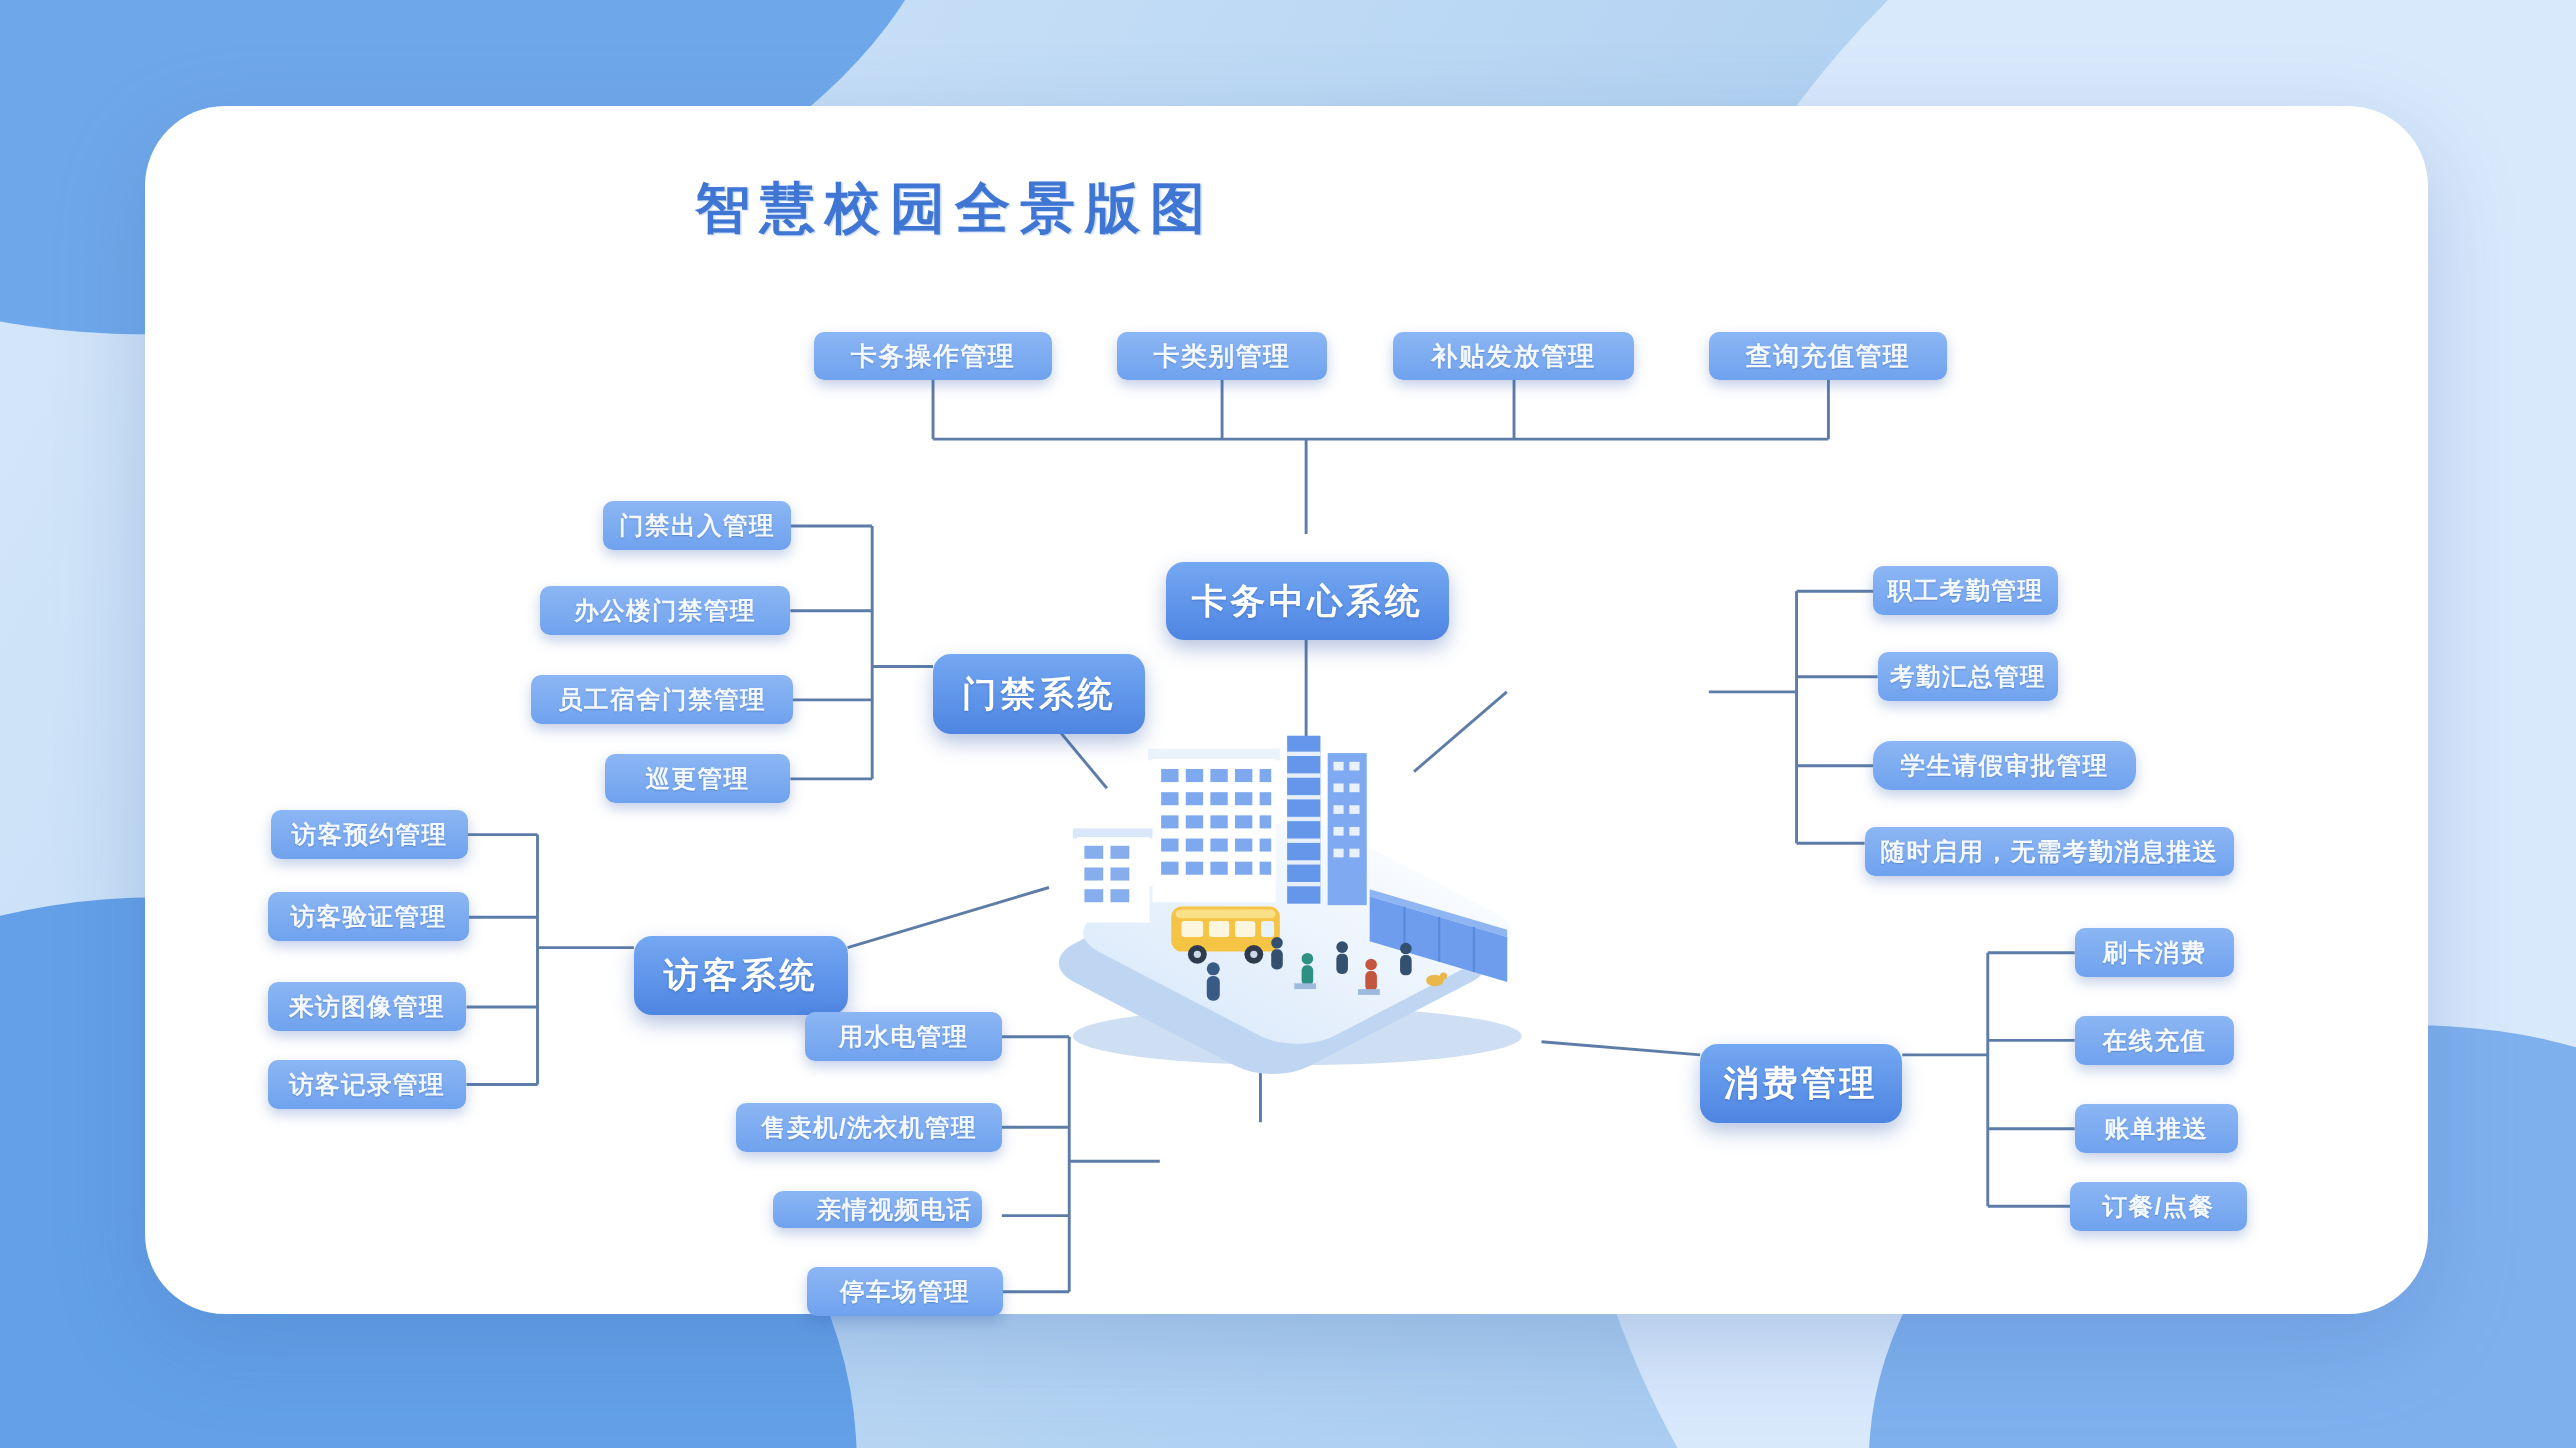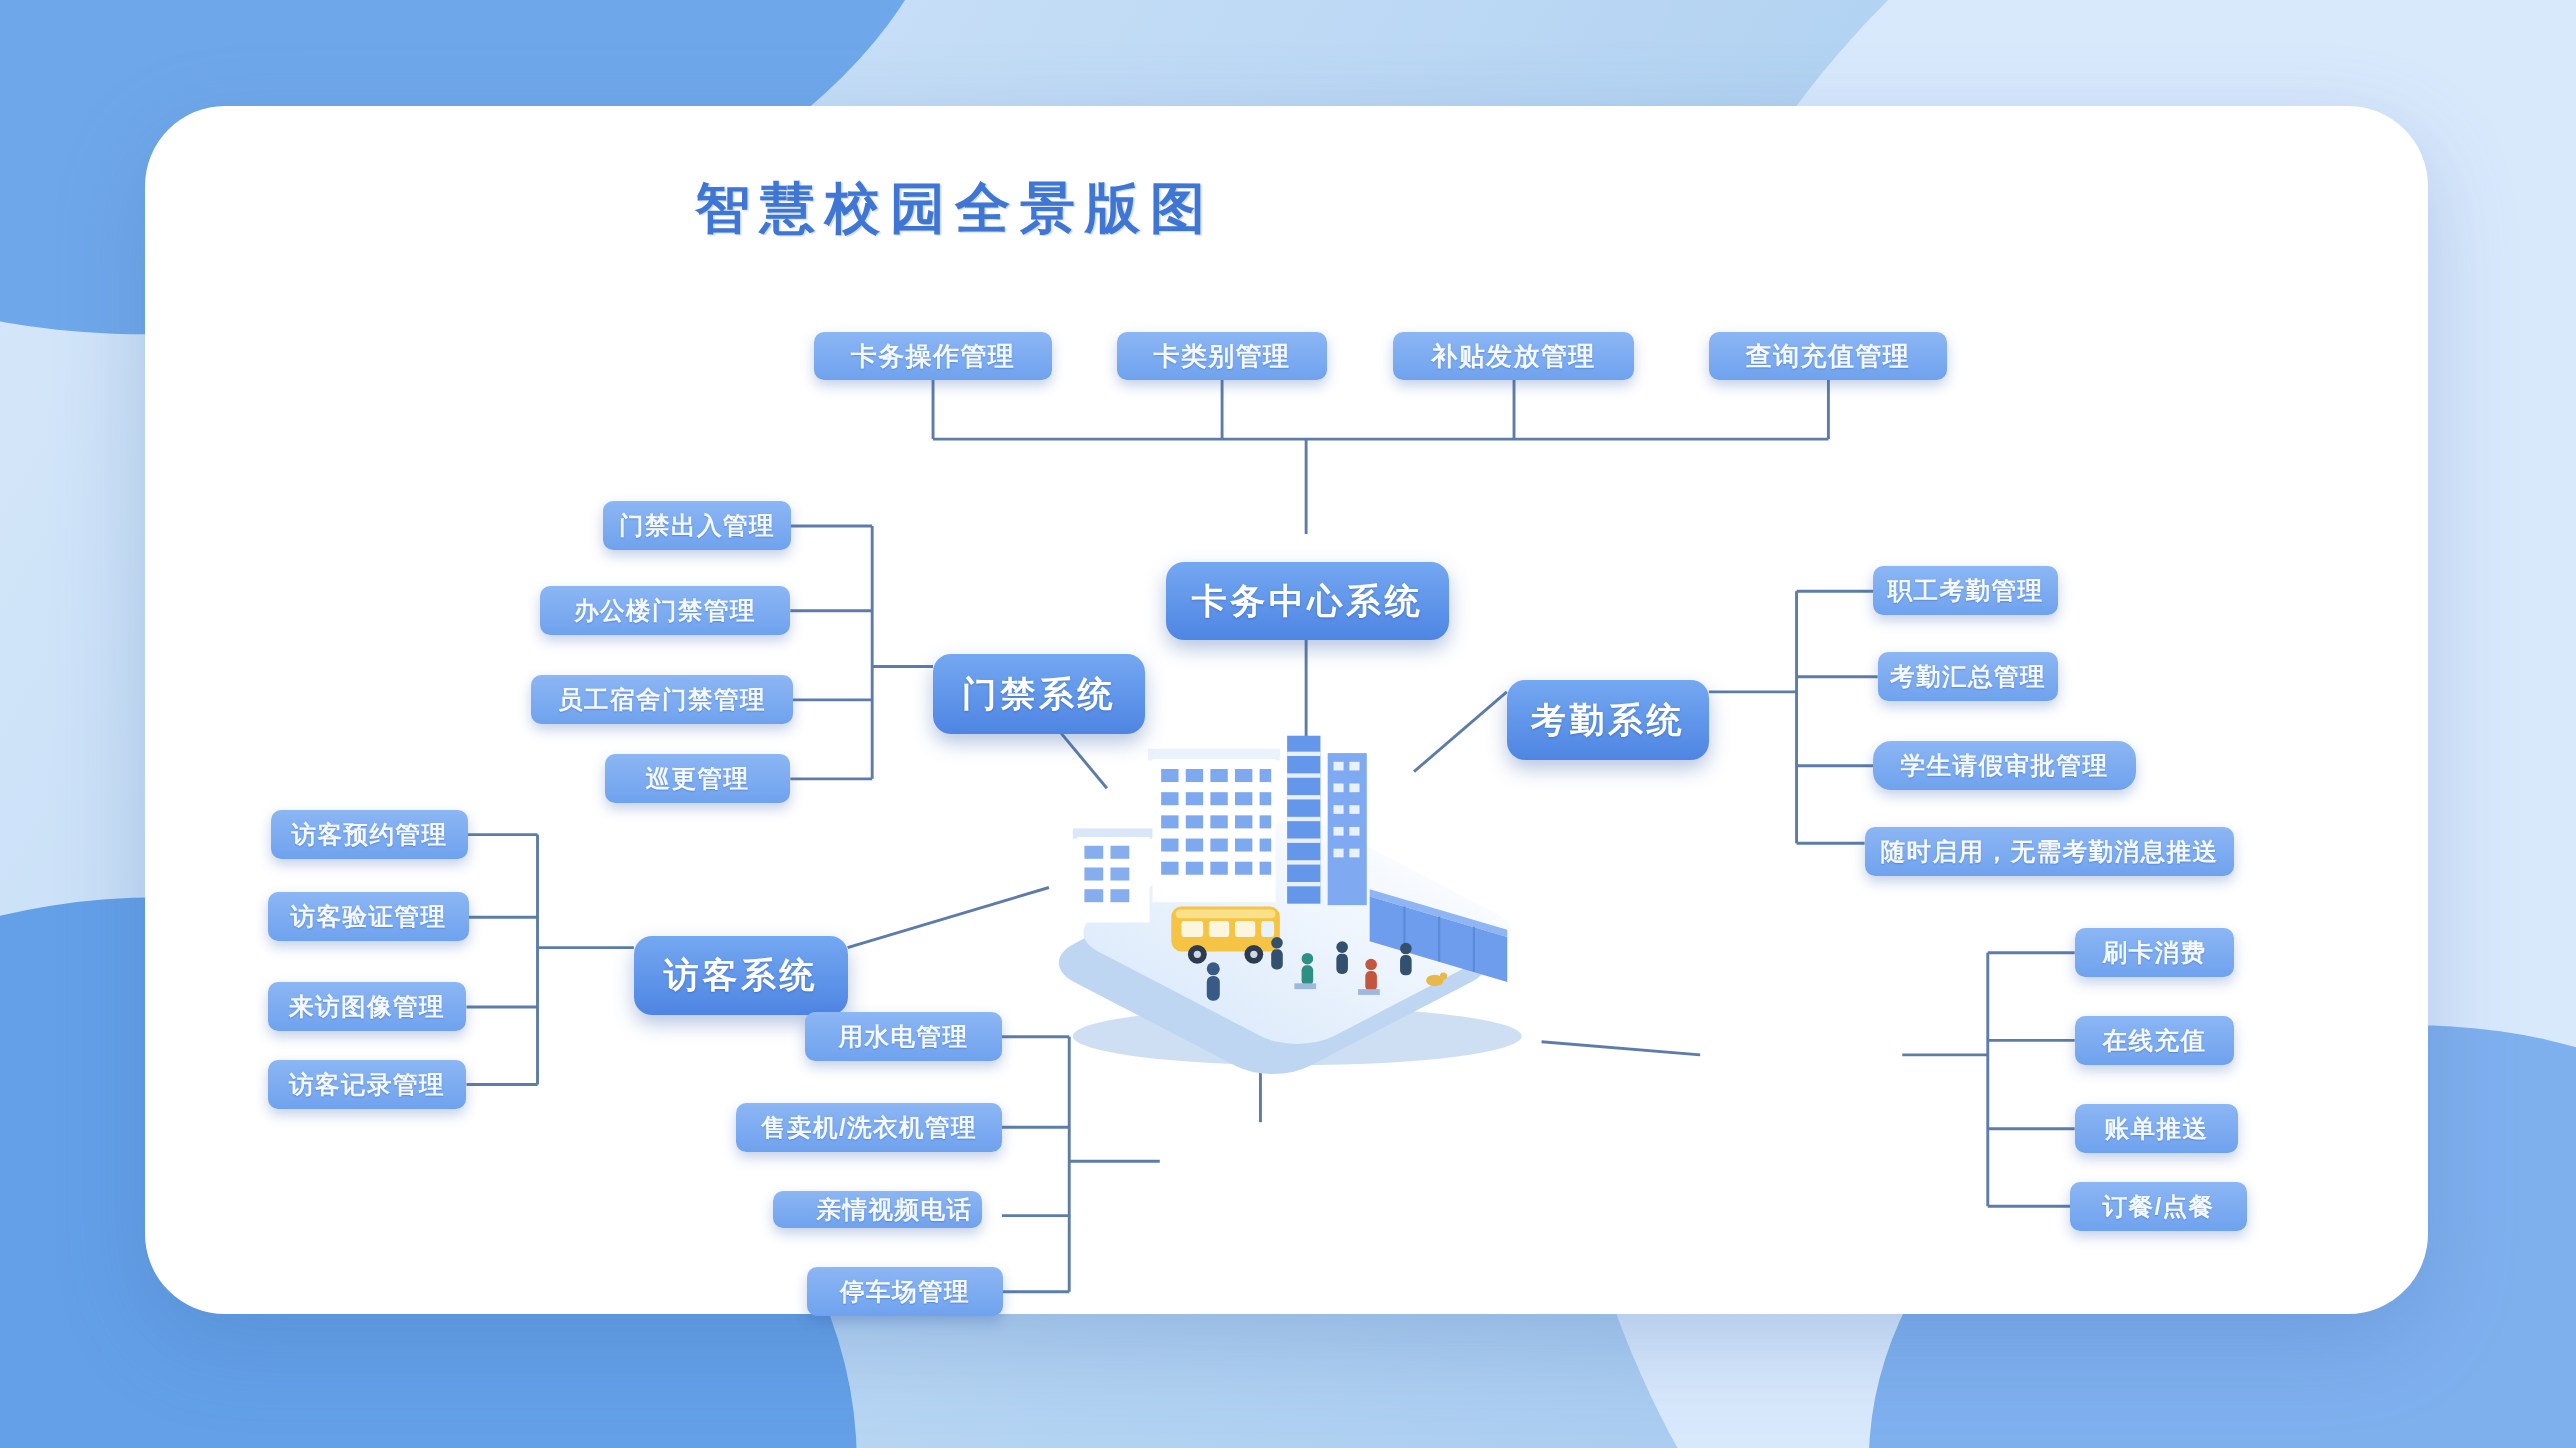--- a/index.html
+++ b/index.html
@@ -272,26 +272,26 @@
   <div class="node sub" style="left:540px;top:586px;width:250px;height:49px;">办公楼门禁管理</div>
   <div class="node sub" style="left:531px;top:675px;width:262px;height:49px;">员工宿舍门禁管理</div>
   <div class="node sub" style="left:605px;top:754px;width:185px;height:49px;">巡更管理</div>
 
   <div class="node main" style="left:634px;top:908px;width:214px;height:79px;">访客系统</div>
   <div class="node sub" style="left:271px;top:810px;width:197px;height:49px;">访客预约管理</div>
   <div class="node sub" style="left:268px;top:892px;width:201px;height:49px;">访客验证管理</div>
   <div class="node sub" style="left:268px;top:982px;width:198px;height:49px;">来访图像管理</div>
   <div class="node sub" style="left:268px;top:1060px;width:198px;height:49px;">访客记录管理</div>
 
-  <div class="node main" style="left:1507px;top:652px;width:202px;height:80px;">考勤系统</div>
   <div class="node sub" style="left:1873px;top:566px;width:185px;height:49px;">职工考勤管理</div>
   <div class="node sub" style="left:1878px;top:652px;width:180px;height:49px;border-radius:10px;">考勤汇总管理</div>
   <div class="node sub" style="left:1873px;top:741px;width:263px;height:49px;border-radius:18px;">学生请假审批管理</div>
   <div class="node sub" style="left:1865px;top:819px;width:369px;height:49px;margin-top:8px;">随时启用，无需考勤消息推送</div>
 
+  <div class="node main" style="left:1700px;top:1016px;width:202px;height:79px;">消费管理</div>
   <div class="node sub" style="left:2075px;top:928px;width:159px;height:49px;">刷卡消费</div>
   <div class="node sub" style="left:2075px;top:1016px;width:159px;height:49px;">在线充值</div>
   <div class="node sub" style="left:2075px;top:1104px;width:163px;height:49px;">账单推送</div>
   <div class="node sub" style="left:2070px;top:1182px;width:177px;height:49px;">订餐/点餐</div>
 
   <div class="node sub" style="left:805px;top:1012px;width:197px;height:49px;">用水电管理</div>
   <div class="node sub" style="left:736px;top:1103px;width:266px;height:49px;">售卖机/洗衣机管理</div>
   <div class="node sub" style="left:773px;top:1191px;width:209px;height:37px;padding-left:34px;">亲情视频电话</div>
   <div class="node sub" style="left:807px;top:1267px;width:196px;height:49px;">停车场管理</div>
 </div>

